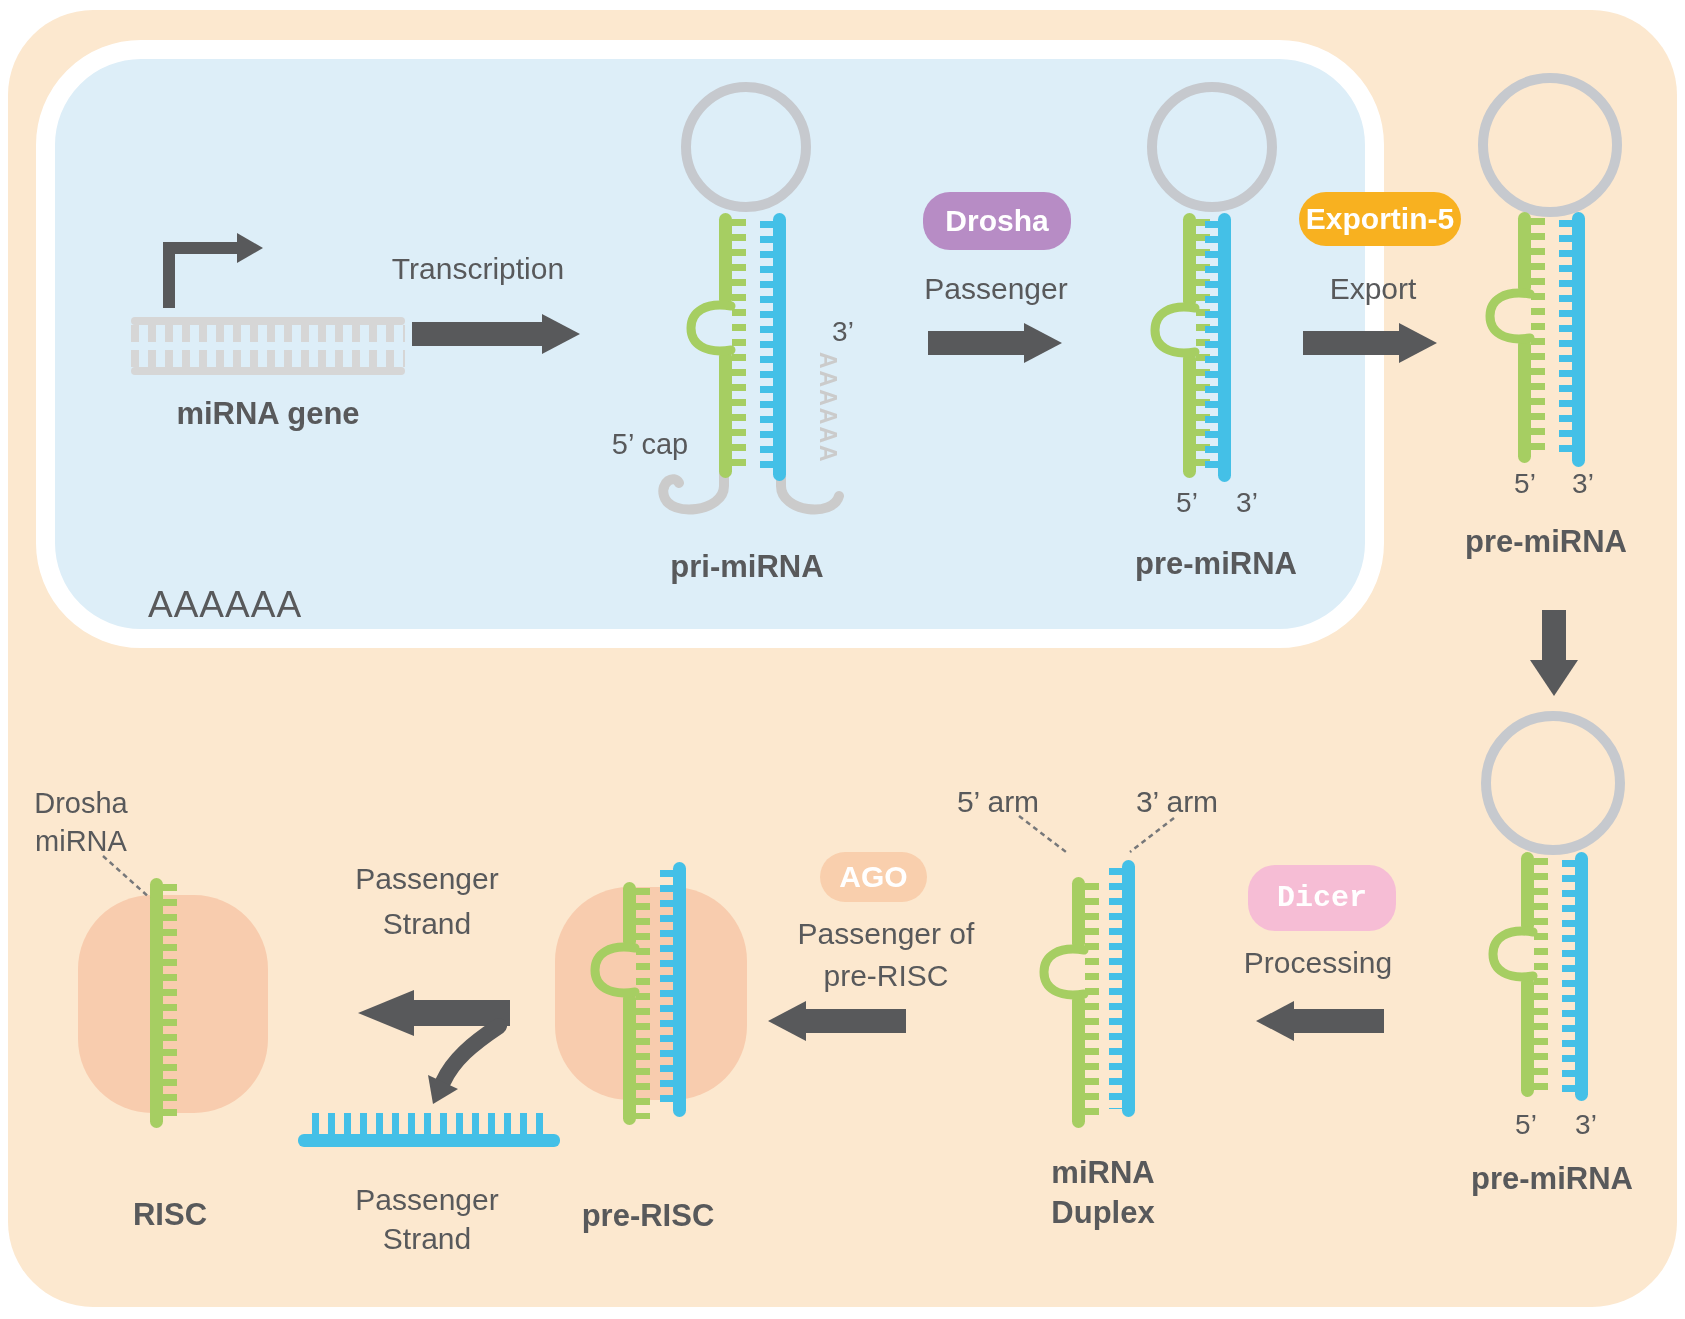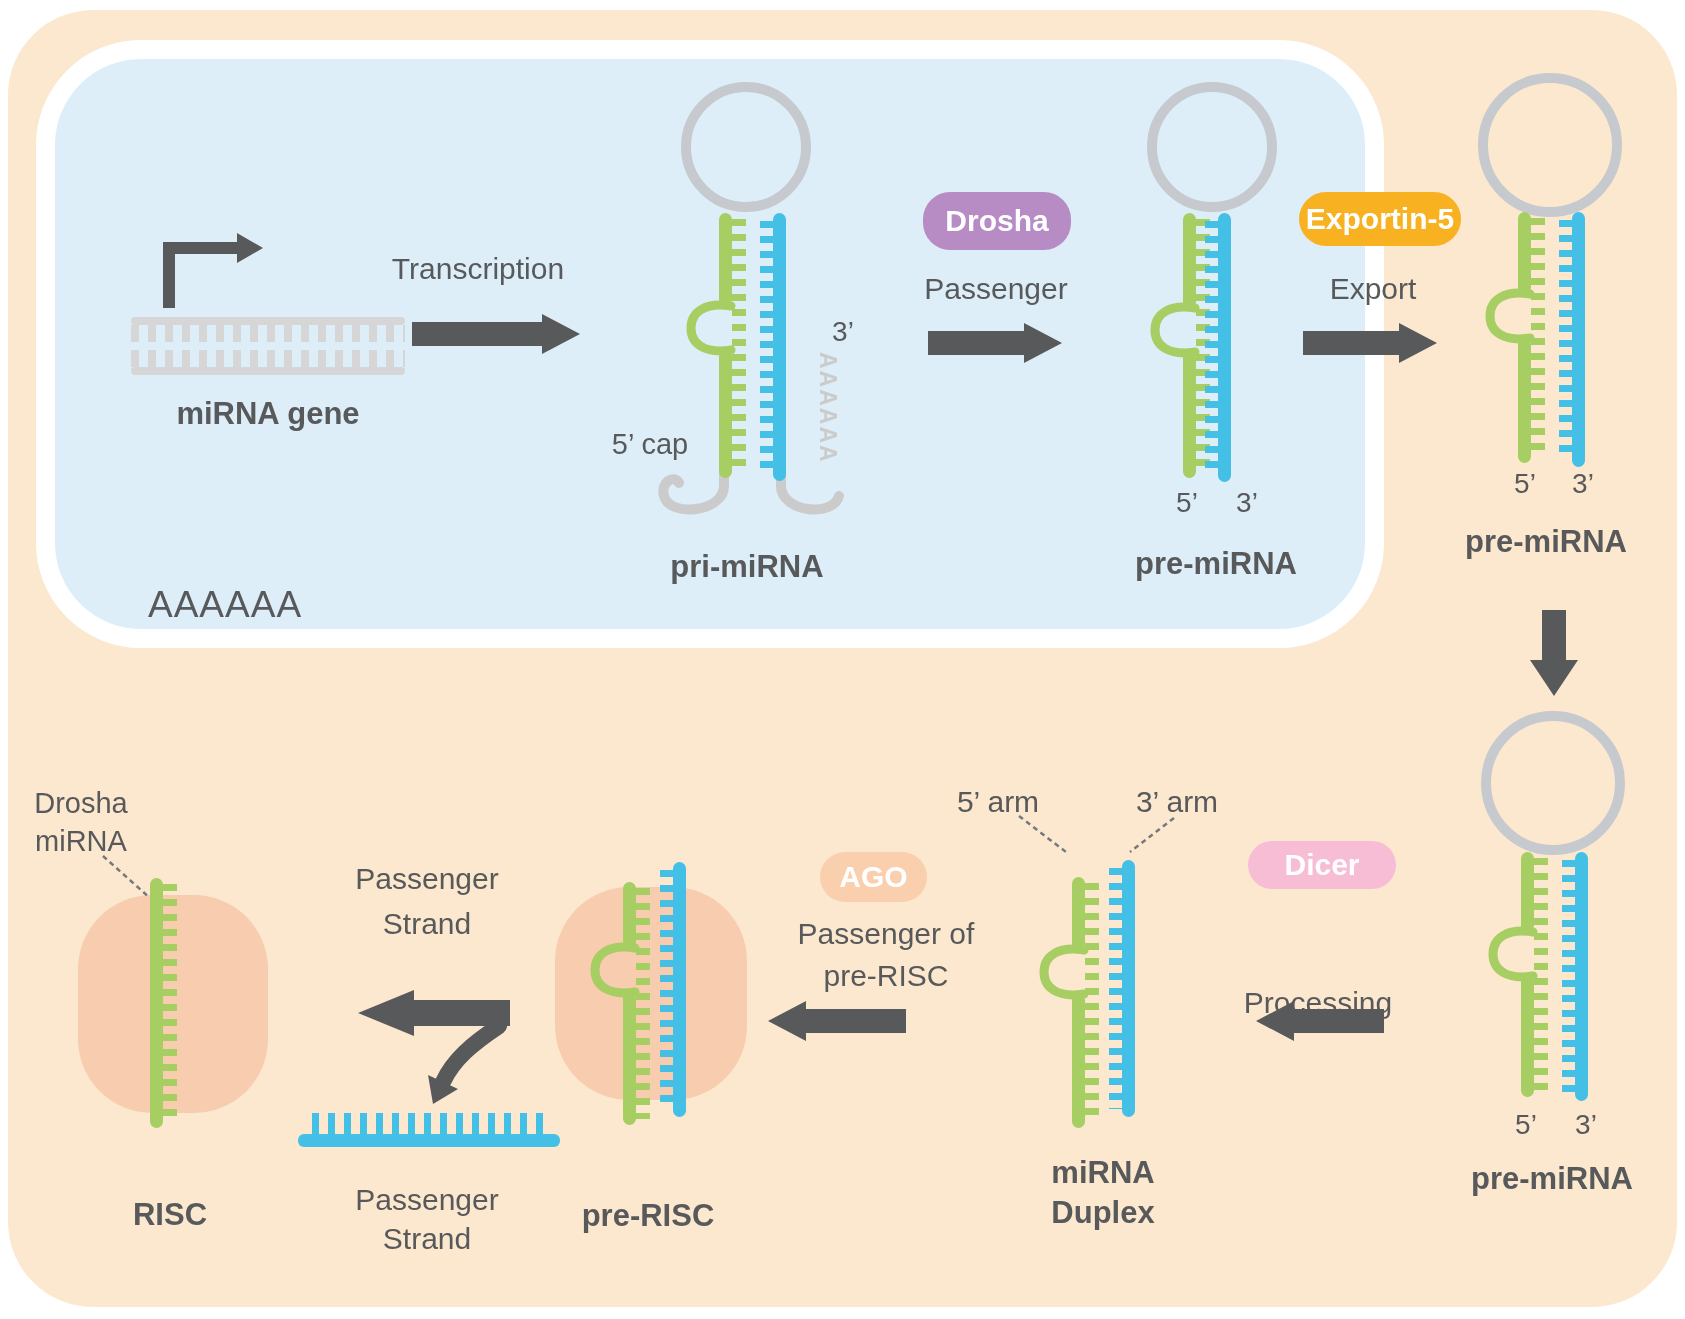--- a/index.html
+++ b/index.html
@@ -135,22 +135,22 @@
   <div class="teeth g" style="left:1534px;top:858px;height:233px;"></div>
   <svg style="left:1489px;top:926px;" width="46" height="56" viewBox="0 0 46 56">
     <path d="M44 6 C18 2 4 12 4 28 C4 44 18 54 44 50" stroke="var(--green)" stroke-width="9" fill="none" stroke-linecap="round"></path>
   </svg>
   <div class="bar b" style="left:1575px;top:852px;height:249px;"></div>
   <div class="teeth b" style="left:1562px;top:860px;height:233px;"></div>
   <div class="prime" style="left:1501px;top:1109px;">5’</div>
   <div class="prime" style="left:1561px;top:1109px;">3’</div>
   <div class="lbl bold" style="left:1452px;top:1161px;width:200px;">pre-miRNA</div>
 
-  <div class="badge" style="left:1248px;top:841px;width:148px;height:48px;background:var(--dicer);">Dicer</div>
-  <div class="lbl" style="left:1218px;top:946px;width:200px;margin-top:40px;">Processing</div>
+  <div class="badge" style="left:1248px;top:865px;width:148px;height:66px;background:var(--dicer);font-family:Liberation Mono, monospace;">Dicer</div>
+  <div class="lbl" style="left:1218px;top:946px;width:200px;">Processing</div>
   <div>
     <div class="shaft" style="left:1294px;top:1009px;width:90px;height:24px;"></div>
     <div class="tri-l" style="left:1256px;top:1001px;"></div>
   </div>
 
   <div class="lbl" style="left:938px;top:785px;width:120px;">5’ arm</div>
   <div class="lbl" style="left:1117px;top:785px;width:120px;">3’ arm</div>
   <svg style="left:1005px;top:812px;" width="185" height="48" viewBox="1005 812 185 48">
     <path d="M1019 816 L1066 852" stroke="var(--pointer)" stroke-width="2.5" stroke-dasharray="5 4" fill="none"></path>
     <path d="M1174 818 L1130 852" stroke="var(--pointer)" stroke-width="2.5" stroke-dasharray="5 4" fill="none"></path>

